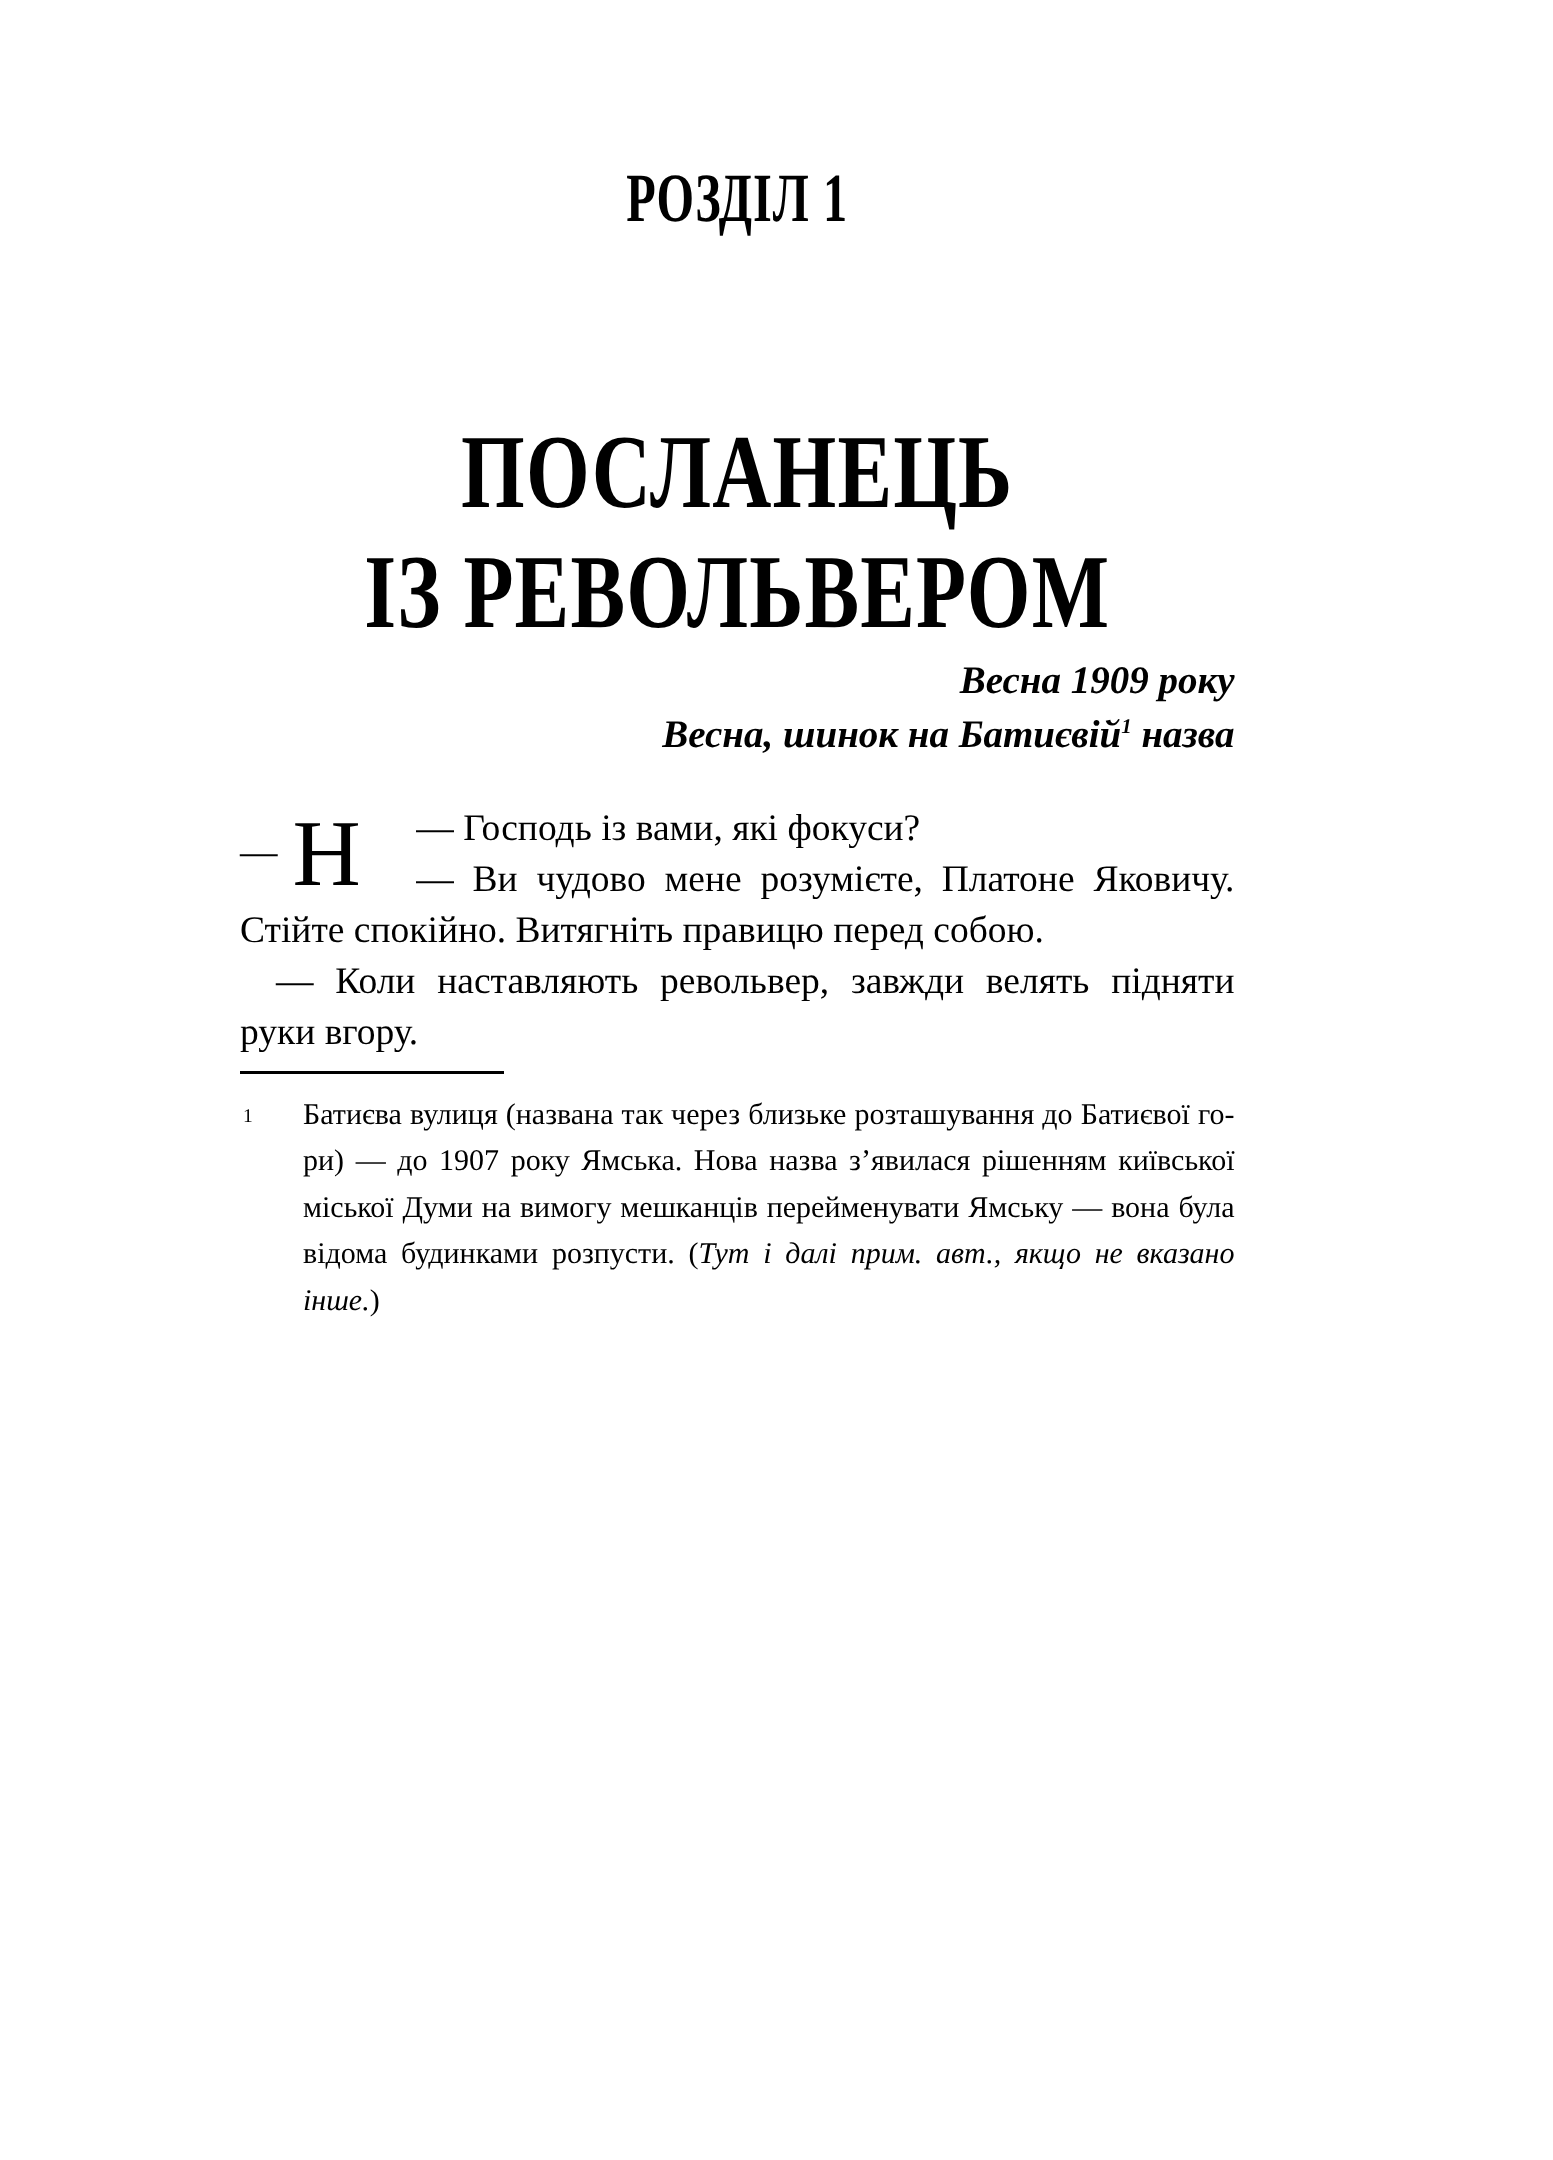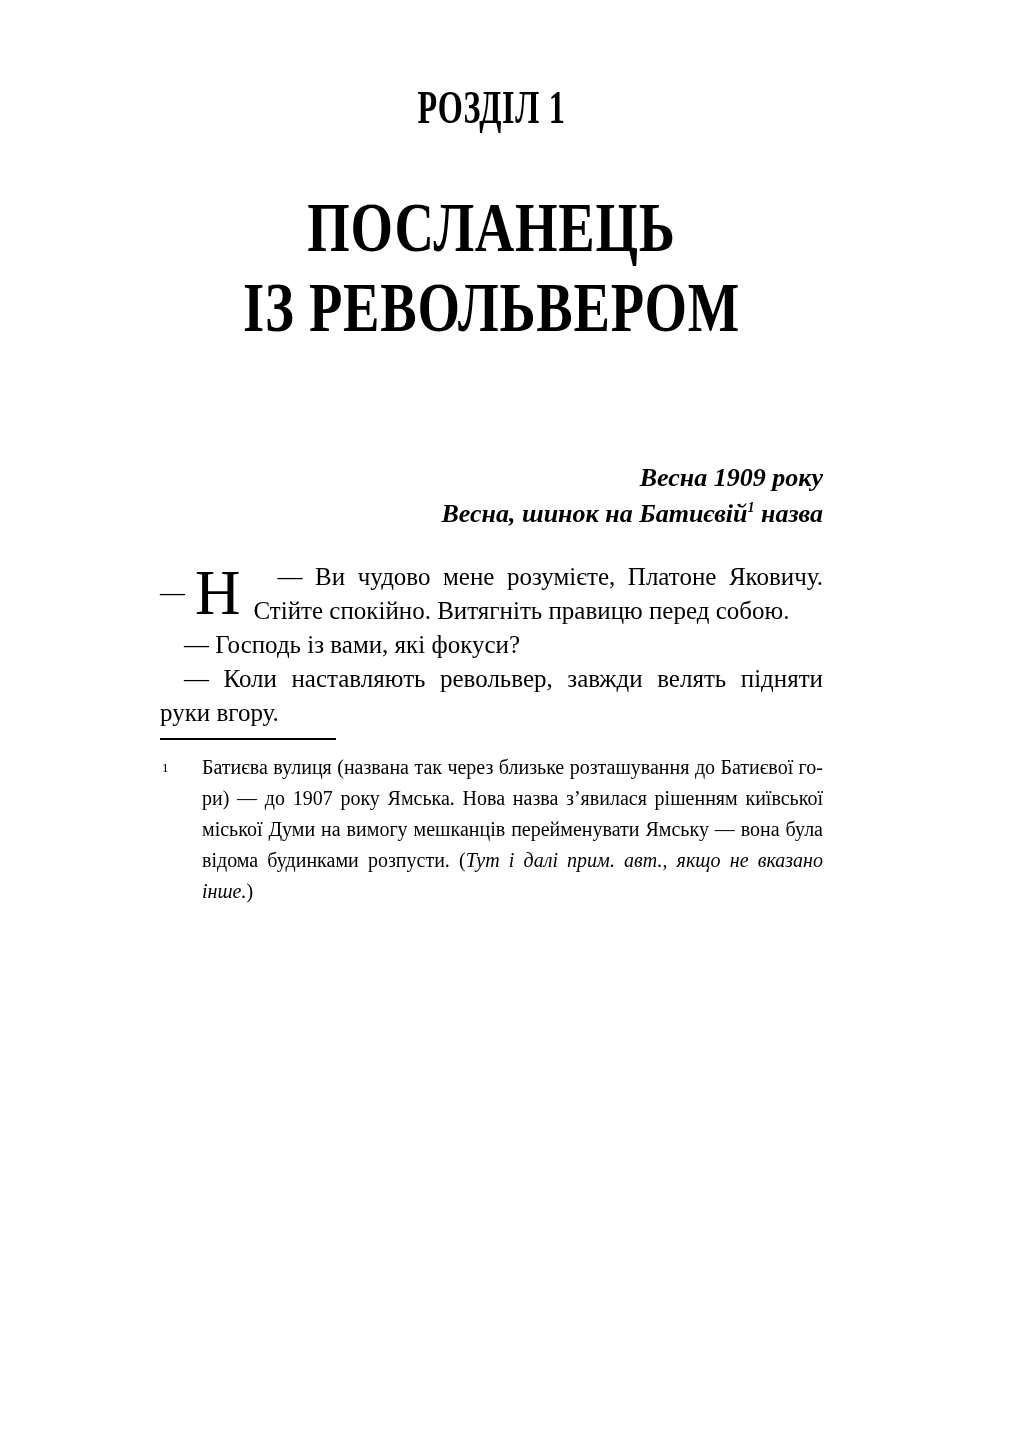--- a/index.html
+++ b/index.html
@@ -11,47 +11,46 @@
     width: 1035px;
     height: 1440px;
     color: #000000;
     font-family: "Liberation Serif", serif;
     overflow: hidden;
   }
   .page {
     box-sizing: border-box;
     width: 1035px;
     height: 1440px;
-    padding: 84px 212px 0 160px;
+    padding: 108px 212px 0 160px;
     background: #ffffff;
   }
   .chapter-label {
     text-align: center;
     font-weight: bold;
     font-size: 46px;
     line-height: 48px;
     letter-spacing: 1px;
     transform: scaleX(0.70);
     white-space: nowrap;
   }
   .book-title {
-    margin-top: 56px;
+    margin-top: 120px;
     text-align: center;
     font-weight: bold;
     font-size: 70px;
     line-height: 80px;
   }
   .book-title .title-line {
     display: block;
     transform: scaleX(0.78);
     letter-spacing: 1px;
     white-space: nowrap;
   }
   .dateline {
-    margin-top: 112px;
     text-align: right;
     font-weight: bold;
     font-style: italic;
     font-size: 26px;
     line-height: 36px;
   }
   .dateline sup {
     font-size: 14px;
     line-height: 0;
   }
@@ -118,22 +117,22 @@
     <span class="title-line">ІЗ РЕВОЛЬВЕРОМ</span>
   </div>
 
   <div class="dateline">
     <div>Весна 1909 року</div>
     <div><span>Весна, шинок на Батиєвій</span><sup>1</sup><span> назва</span></div>
   </div>
 
   <div class="body-text">
     <p class="opening"><span class="dash-float">—</span><span class="drop-cap">Н</span></p>
+    <p>— Господь із вами, які фокуси?</p>
     <p>— Ви чудово мене розумієте, Платоне Яковичу. Стійте спокійно. Витягніть правицю перед собою.</p>
-    <p>— Господь із вами, які фокуси?</p>
     <p>— Коли наставляють револьвер, завжди велять підняти руки вгору.</p>
   </div>
 
   <div class="footnote-rule"></div>
 
   <div class="footnote">
     <span class="footnote-marker">1</span><span>Батиєва вулиця (названа так через близьке розташування до Батиєвої го­ри) — до 1907 року Ямська. Нова назва з’явилася рішенням київської місь­кої Думи на вимогу мешканців перейменувати Ямську — вона була відома будинками розпусти. (</span><span class="footnote-italic">Тут і далі прим. авт., якщо не вказано інше.</span><span>)</span>
   </div>
 
 </div>

